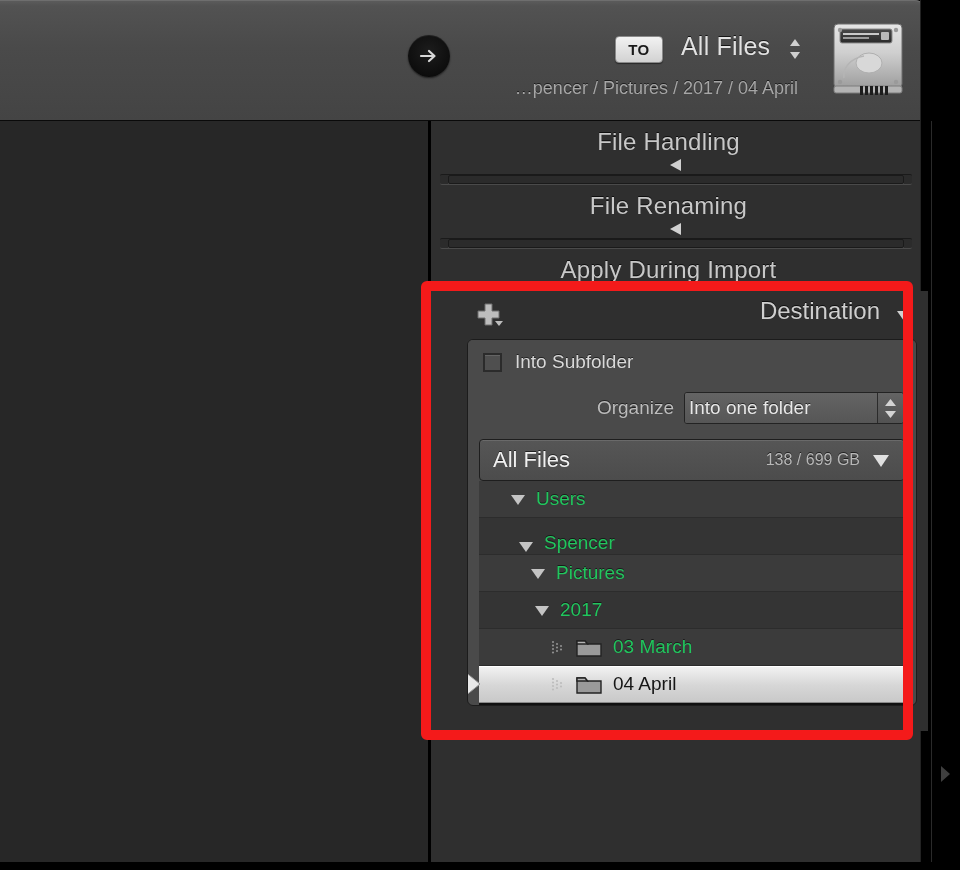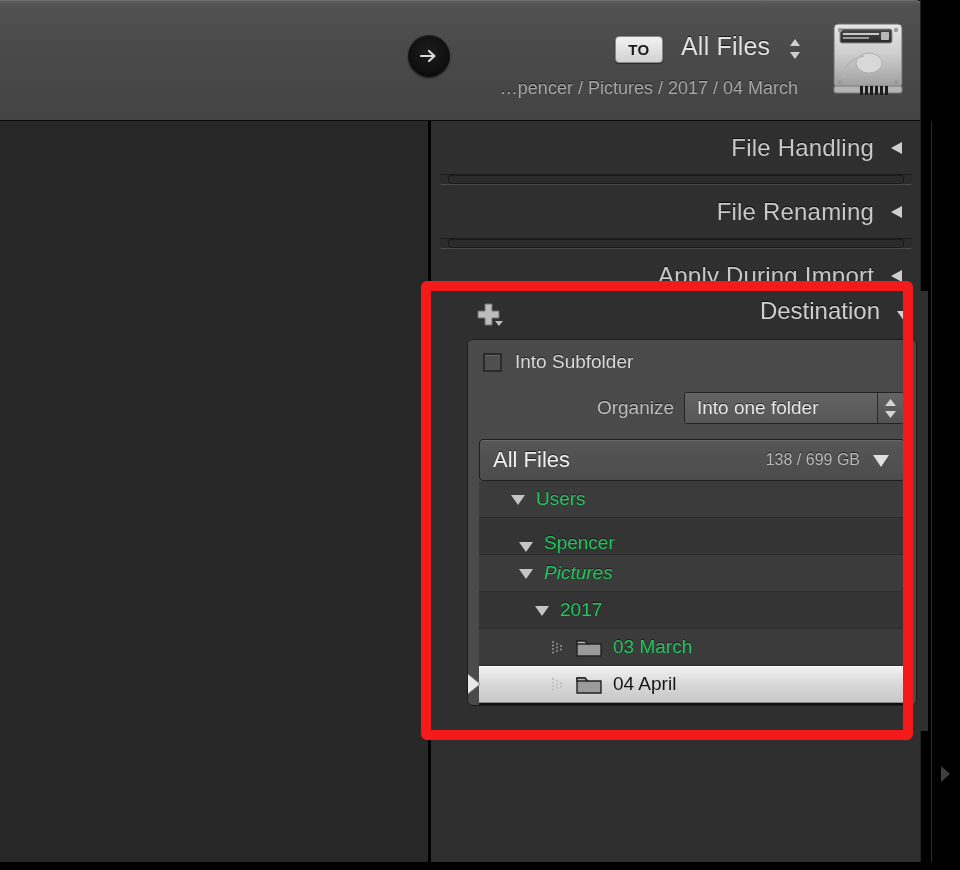--- a/index.html
+++ b/index.html
@@ -115,20 +115,21 @@
   }
 
   .panel-header {
     position: relative;
     height: 53px;
     display: flex;
     align-items: center;
     justify-content: flex-end;
     padding-right: 14px;
     box-sizing: border-box;
+    flex-direction: column;
   }
   .panel-header .title {
     font-size: 24px;
     color: #c8c8c8;
     text-shadow: 0 -1px 0 rgba(0,0,0,0.7);
     letter-spacing: 0.2px;
   }
   .panel-header .tri {
     margin-left: 14px;
     display: inline-block;
@@ -246,21 +247,21 @@
     border: 1px solid #232323;
     border-radius: 3px;
     background: #5a5a5a;
     box-shadow: inset 0 1px 0 rgba(255,255,255,0.14);
     overflow: hidden;
   }
   .combo-value {
     width: 192px;
     display: flex;
     align-items: center;
-    padding-left: 12px;
+    padding-left: 4px;
     font-size: 19px;
     color: #e8e8e8;
     text-shadow: 0 -1px 0 rgba(0,0,0,0.6);
     background: linear-gradient(to bottom, #646464, #565656);
     box-sizing: border-box;
   }
   .combo-stepper {
     width: 25px;
     border-left: 1px solid #2b2b2b;
     background: linear-gradient(to bottom, #646464, #525252);
@@ -393,21 +394,21 @@
 
     <div class="to-badge">TO</div>
 
     <div class="dest-name">All Files</div>
 
     <svg class="dest-chevrons" viewBox="0 0 14 22">
       <path d="M7 1 L12 8 L2 8 Z" fill="#cfcfcf"></path>
       <path d="M7 21 L12 14 L2 14 Z" fill="#cfcfcf"></path>
     </svg>
 
-    <div class="breadcrumb">…pencer / Pictures / 2017 / 04 March</div>
+    <div class="breadcrumb">…pencer / Pictures / 2017 / 04 April</div>
 
     <svg class="hdd-icon" viewBox="0 0 80 84">
       <defs>
         <linearGradient id="hddBody" x1="0" y1="0" x2="0" y2="1">
           <stop offset="0" stop-color="#e6e6e6"></stop>
           <stop offset="0.45" stop-color="#cfcfcf"></stop>
           <stop offset="1" stop-color="#9d9d9d"></stop>
         </linearGradient>
         <linearGradient id="hddLabel" x1="0" y1="0" x2="0" y2="1">
           <stop offset="0" stop-color="#4a4a4a"></stop>
@@ -522,21 +523,21 @@
           <span class="tree-label">Users</span>
         </div>
 
         <div class="tree-row shade-b" style="padding-left:38px;align-items:flex-end;">
           <svg class="disc-tri" width="18" height="16" viewBox="0 0 18 16">
             <path d="M2 4 H16 L9 14 Z" fill="#c4c4c4"></path>
           </svg>
           <span class="tree-label">Spencer</span>
         </div>
 
-        <div class="tree-row shade-a" style="padding-left:38px;font-style:italic;">
+        <div class="tree-row shade-a" style="padding-left:50px;">
           <svg class="disc-tri" width="18" height="16" viewBox="0 0 18 16">
             <path d="M2 4 H16 L9 14 Z" fill="#c4c4c4"></path>
           </svg>
           <span class="tree-label">Pictures</span>
         </div>
 
         <div class="tree-row shade-b" style="padding-left:54px;">
           <svg class="disc-tri" width="18" height="16" viewBox="0 0 18 16">
             <path d="M2 4 H16 L9 14 Z" fill="#c4c4c4"></path>
           </svg>

